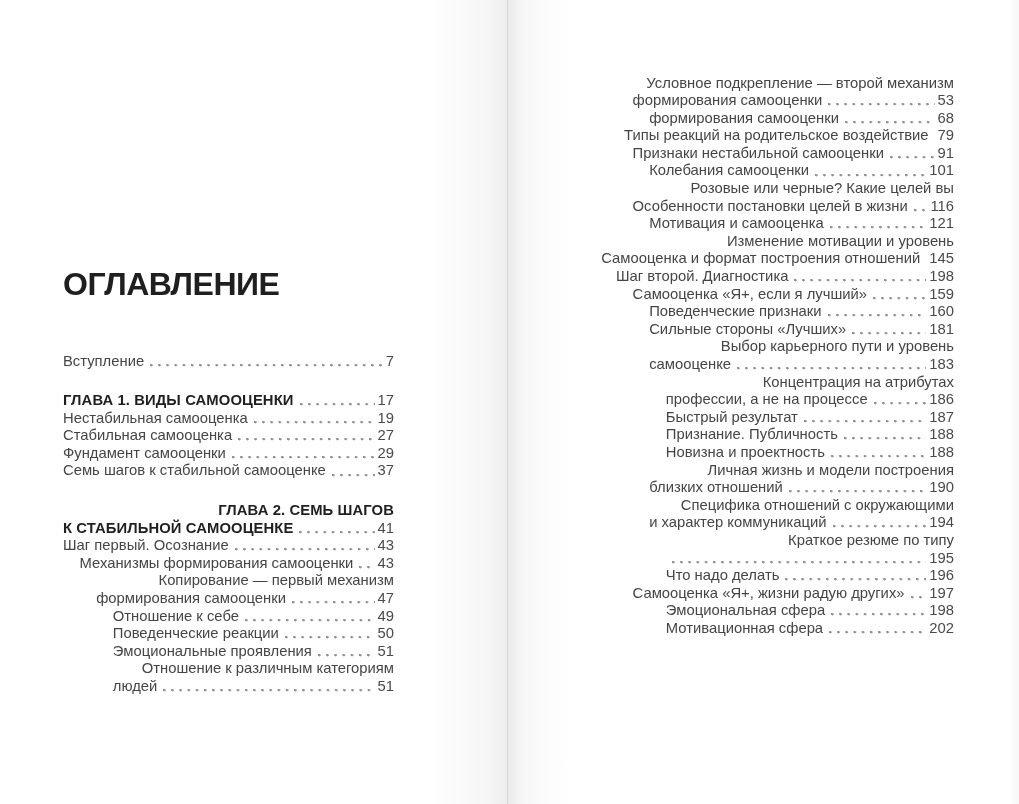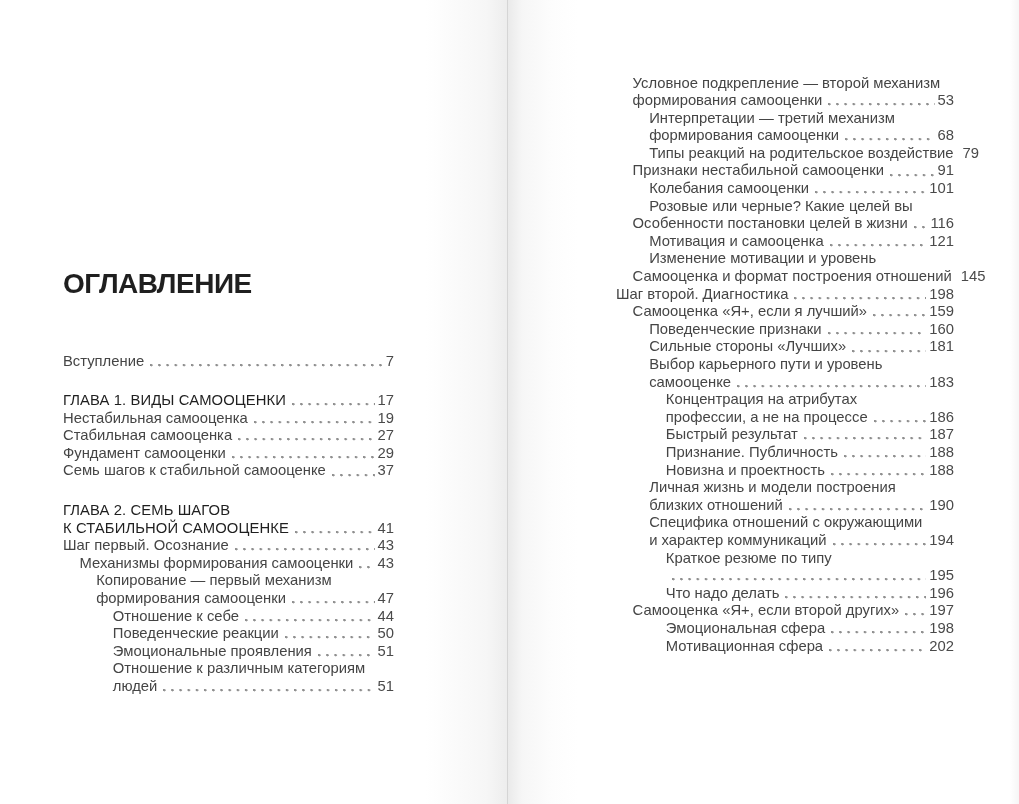--- a/index.html
+++ b/index.html
@@ -22,31 +22,31 @@
     left:508px; width:511px;
     background:linear-gradient(to right,#eaeaea 0px,#f6f6f6 14px,#fdfdfd 45px,#ffffff 70px);
   }
   .edge-right{
     position:absolute; top:0; right:0; bottom:0; width:9px;
     background:linear-gradient(to right, rgba(0,0,0,0), rgba(0,0,0,0.04));
     pointer-events:none;
   }
   .toc-title{
     position:absolute; left:63px; top:268px; margin:0;
-    font-size:28px; font-weight:bold; letter-spacing:-0.5px;
+    font-size:32px; font-weight:bold; letter-spacing:-0.5px;
     color:var(--bold); line-height:32px; white-space:nowrap;
   }
   .toc{
     position:absolute; font-size:14.8px; line-height:17.6px; color:var(--text);
   }
   .toc-left-list{left:63px; top:352.5px; width:331px;}
   .toc-right-list{left:108px; top:74.5px; width:338px;}
-  .line{display:flex; align-items:baseline; white-space:nowrap;}
+  .line{display:flex; align-items:baseline; white-space:nowrap;justify-content:flex-end;}
   .line.gap{margin-top:22px;}
-  .line.bold .txt{font-weight:normal; color:var(--bold); letter-spacing:0.1px;}
+  .line.bold .txt{font-weight:bold; color:var(--bold); letter-spacing:0.1px;}
   .ind0{padding-left:0;}
   .ind1{padding-left:16.6px;}
   .ind2{padding-left:33.2px;}
   .ind3{padding-left:49.8px;}
   .txt{flex:0 0 auto;}
   .leader{
     flex:1 1 auto; height:3px; align-self:flex-end; margin:0 3px 3.5px 6px;
     background-image:radial-gradient(circle at 1.2px 1.2px, var(--dot) 1.05px, rgba(0,0,0,0) 1.5px);
     background-size:8.2px 3px; background-repeat:repeat-x; background-position:left bottom;
     min-width:0;
@@ -112,21 +112,21 @@
           <span class="txt">Копирование — первый механизм</span>
         </div>
         <div class="line ind2">
           <span class="txt">формирования самооценки</span>
           <span class="leader"></span>
           <span class="num">47</span>
         </div>
         <div class="line ind3">
           <span class="txt">Отношение к себе</span>
           <span class="leader"></span>
-          <span class="num">44</span>
+          <span class="num">49</span>
         </div>
         <div class="line ind3">
           <span class="txt">Поведенческие реакции</span>
           <span class="leader"></span>
           <span class="num">50</span>
         </div>
         <div class="line ind3">
           <span class="txt">Эмоциональные проявления</span>
           <span class="leader"></span>
           <span class="num">51</span>
@@ -145,23 +145,20 @@
     <div class="toc toc-right-list" id="toc-right">
         <div class="line ind1">
           <span class="txt">Условное подкрепление — второй механизм</span>
         </div>
         <div class="line ind1">
           <span class="txt">формирования самооценки</span>
           <span class="leader"></span>
           <span class="num">53</span>
         </div>
         <div class="line ind2">
-          <span class="txt">Интерпретации — третий механизм</span>
-        </div>
-        <div class="line ind2">
           <span class="txt">формирования самооценки</span>
           <span class="leader"></span>
           <span class="num">68</span>
         </div>
         <div class="line ind2">
           <span class="txt">Типы реакций на родительское воздействие</span>
           <span class="leader"></span>
           <span class="num">79</span>
         </div>
         <div class="line ind1">
@@ -268,21 +265,21 @@
         <div class="line ind3">
           <span class="leader"></span>
           <span class="num">195</span>
         </div>
         <div class="line ind3">
           <span class="txt">Что надо делать</span>
           <span class="leader"></span>
           <span class="num">196</span>
         </div>
         <div class="line ind1">
-          <span class="txt">Самооценка «Я+, если второй других»</span>
+          <span class="txt">Самооценка «Я+, жизни радую других»</span>
           <span class="leader"></span>
           <span class="num">197</span>
         </div>
         <div class="line ind3">
           <span class="txt">Эмоциональная сфера</span>
           <span class="leader"></span>
           <span class="num">198</span>
         </div>
         <div class="line ind3">
           <span class="txt">Мотивационная сфера</span>

